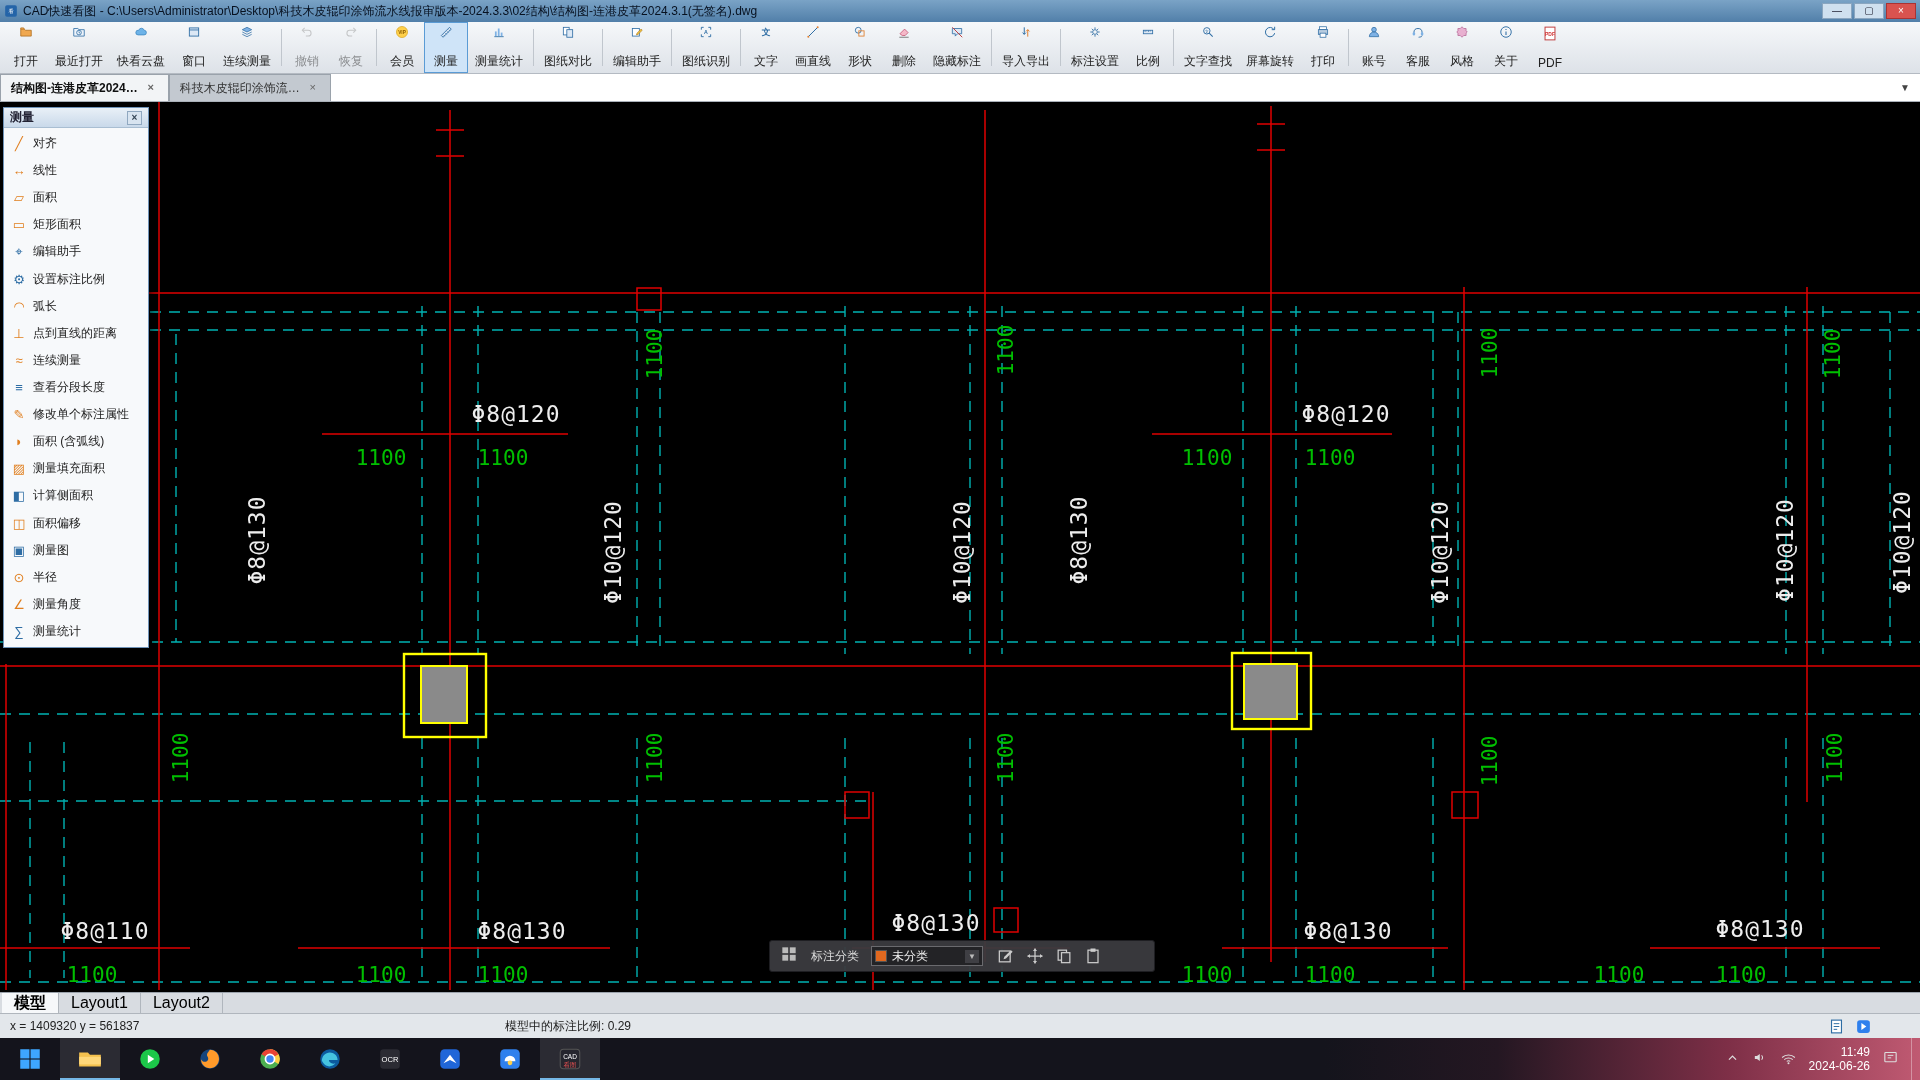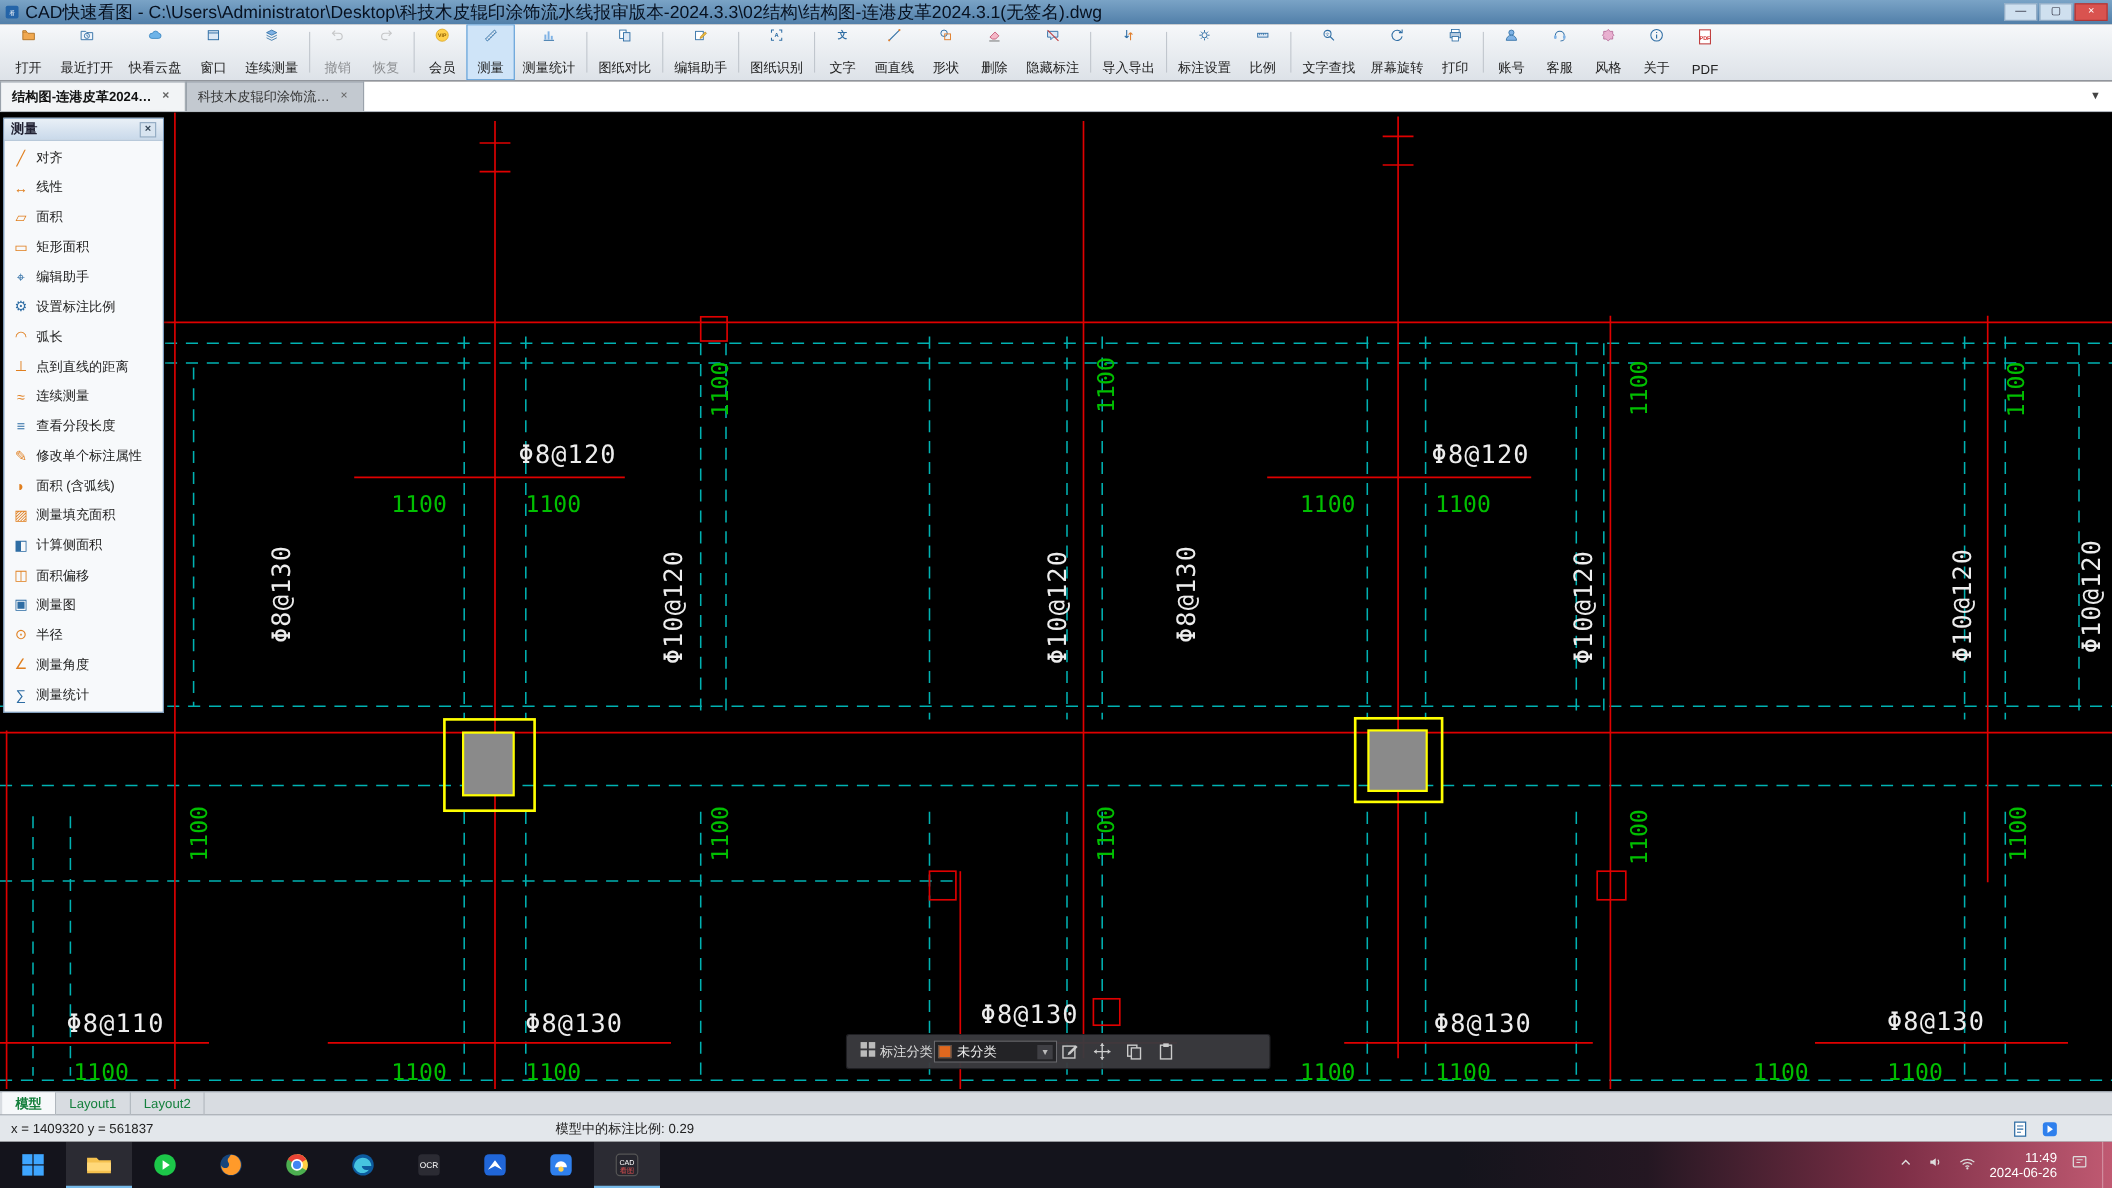--- a/index.html
+++ b/index.html
@@ -5,21 +5,21 @@
   * { box-sizing: border-box; }
   html,body { margin:0; padding:0; }
   body {
     width:1920px; height:1080px; overflow:hidden; position:relative;
     font-family:"Liberation Sans","DejaVu Sans",sans-serif; background:#000;
   }
   
   .titlebar { position:absolute; top:0; left:0; right:0; height:22px;
     background:linear-gradient(#7aa3c6,#517fa9); display:flex; align-items:center;
     padding:0 4px; gap:5px; }
-  .title-text { font-size:16px; color:#071120; white-space:nowrap; overflow:hidden; }
+  .title-text { font-size:12px; color:#071120; white-space:nowrap; overflow:hidden; }
   .win-controls { margin-left:auto; display:flex; gap:2px; }
   .winbtn { width:30px; height:16px; background:#cfe0ef; border:1px solid #8aa6c0;
     color:#223; font-size:10px; line-height:14px; text-align:center; }
   .winbtn.close { background:#d9534f; border-color:#a33; color:#fff; }
   .i14 { width:14px; height:14px; }
   
   .toolbar { position:absolute; top:22px; left:0; right:0; height:52px;
     background:linear-gradient(#f6f8fa,#dde2e8); border-bottom:1px solid #b4bac2;
     display:flex; align-items:stretch; padding:0 4px; overflow:hidden; }
   .tb-item { display:flex; flex-direction:column; align-items:center; justify-content:center;
@@ -42,21 +42,21 @@
   .canvas { position:absolute; top:102px; left:0; width:1920px; height:890px; background:#000; overflow:hidden; }
   .cadsvg { position:absolute; left:0; top:0; }
   .cad-labels { position:absolute; left:0; top:0; width:100%; height:100%; }
   .cad-lbl { position:absolute; white-space:nowrap;
     font-family:"DejaVu Sans Mono","Liberation Mono",monospace; }
   .cad-lbl.dim { color:#00bf00; font-size:21px; }
   .cad-lbl.rebar { color:#ededed; font-size:23px; letter-spacing:1px; }
   
   .annot-bar { position:absolute; left:769px; top:838px; width:386px; height:32px;
     background:rgba(58,58,62,.96); border:1px solid #1e1e22; border-radius:3px;
-    display:flex; align-items:center; gap:1px; padding:0 9px; }
+    display:flex; align-items:center; gap:12px; padding:0 9px; }
   .ab-label { color:#ddd; font-size:12px; white-space:nowrap; }
   .ab-select { display:flex; align-items:center; gap:5px; background:#232326;
     border:1px solid #6a6a6e; height:20px; padding:0 3px; width:112px; color:#eee; font-size:12px; }
   .ab-swatch { width:12px; height:12px; background:#e0681f; border:1px solid #555; }
   .ab-caret { margin-left:auto; font-size:8px; color:#bbb; background:#3f3f44; padding:2px 3px; }
   .ab-btn { width:22px; height:22px; display:flex; align-items:center; justify-content:center; }
   .ab-btn svg, .ab-grid svg { width:20px; height:20px; }
   
   .measure-panel { position:absolute; left:3px; top:107px; width:146px; height:541px;
     background:#f7f9fb; border:1px solid #6f93b8; box-shadow:2px 2px 7px rgba(0,0,0,.55);
@@ -64,21 +64,21 @@
   .mp-title { height:20px; background:linear-gradient(#e9f0f7,#c9d9ea); border-bottom:1px solid #a9bed2;
     display:flex; align-items:center; font-size:12px; font-weight:bold; color:#223; padding:0 6px; }
   .mp-close { margin-left:auto; width:15px; height:14px; background:#d8e4f0; border:1px solid #90a8c0;
     line-height:12px; text-align:center; font-size:10px; color:#345; }
   .mp-items { flex:1; display:flex; flex-direction:column; padding:2px 0; }
   .mp-item { flex:1; display:flex; align-items:center; gap:6px; padding:0 7px; font-size:12px; color:#222; white-space:nowrap; }
   .mp-item .mi { width:16px; text-align:center; font-size:13px; flex:none; }
   
   .layout-tabs { position:absolute; top:992px; left:0; right:0; height:21px; background:#d8dce1;
     border-top:1px solid #9aa2ab; display:flex; align-items:stretch; padding-left:2px; }
-  .ltab { display:flex; align-items:center; padding:0 12px; font-size:12px; color:#15803d;
+  .ltab { display:flex; align-items:center; padding:0 12px; font-size:16px; color:#000000;
     border-right:1px solid #b0b6bd; }
   .ltab.active { background:#f6f8fa; font-weight:bold; }
   
   .statusbar { position:absolute; top:1013px; left:0; right:0; height:25px; background:#e3e7eb;
     border-top:1px solid #b0b6bd; display:flex; align-items:center; font-size:12px; color:#222; padding:0 10px; }
   .sb-center { position:absolute; left:505px; }
   .sb-icons { margin-left:auto; display:flex; gap:10px; margin-right:38px; }
   .sb-icons svg { width:17px; height:17px; }
   
   .taskbar { position:absolute; top:1038px; left:0; width:1920px; height:42px;

